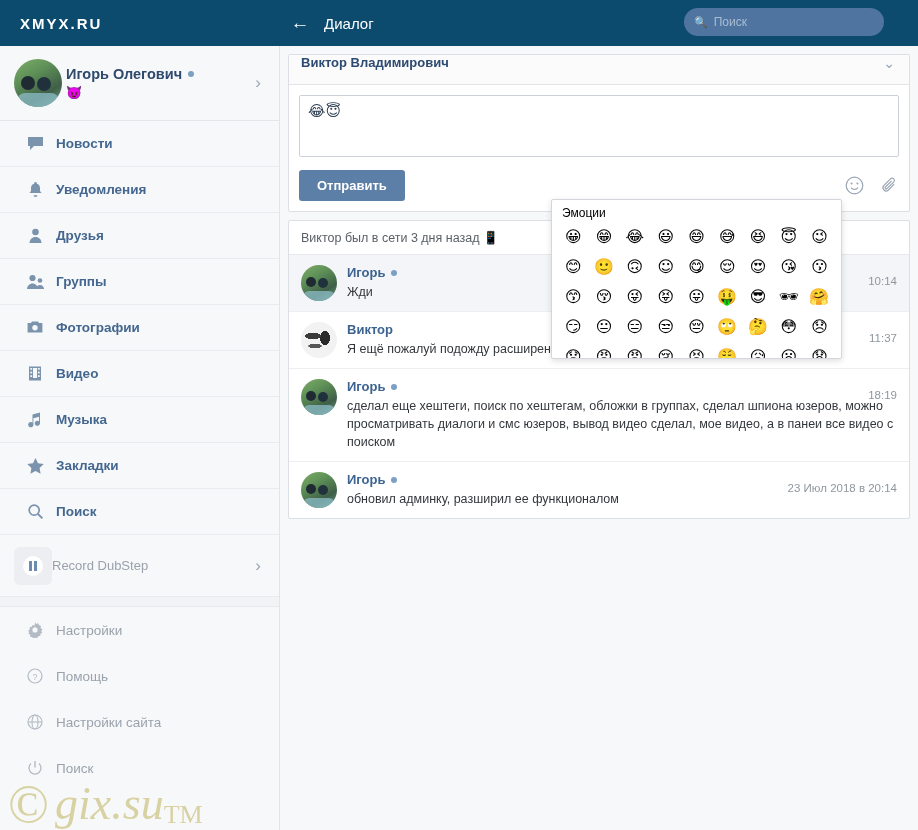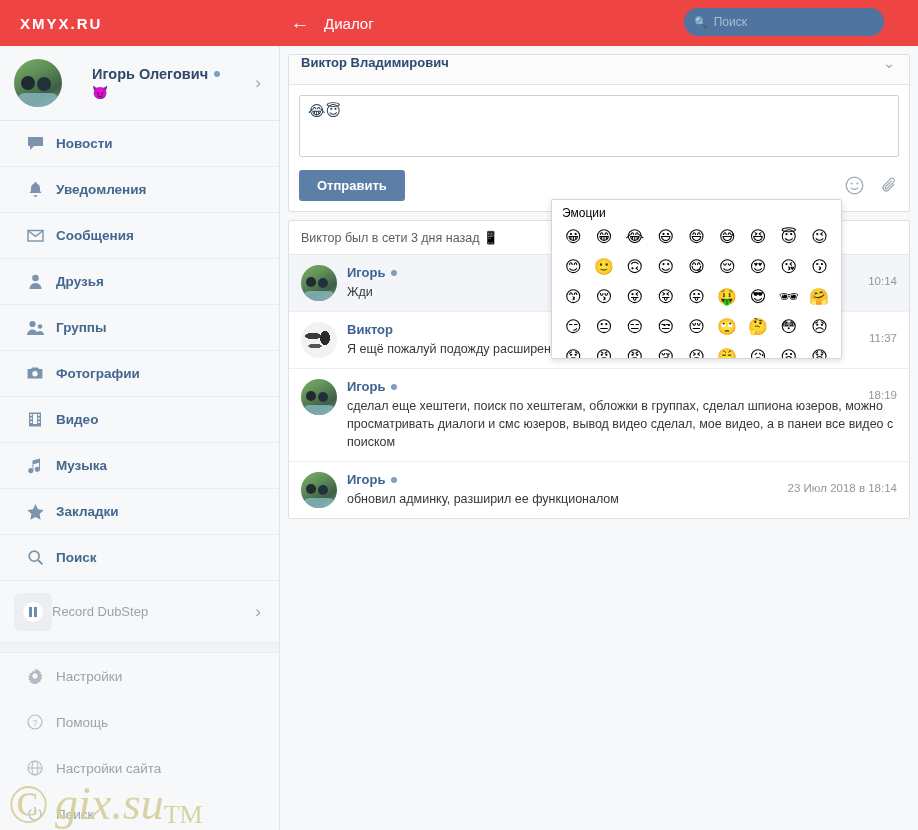--- a/index.html
+++ b/index.html
@@ -7,21 +7,21 @@
     width: 918px; height: 830px;
     font-family: "Liberation Sans", sans-serif;
     background: #edeef0;
     overflow: hidden;
   }
   #app { position: relative; width: 918px; height: 830px; background: #f7f8fa; }
 
   
   .topbar {
     position: absolute; top: 0; left: 0; width: 918px; height: 46px;
-    background: #ef4444; display: flex; align-items: center;
+    background: #0c4a6e; display: flex; align-items: center;
   }
   .brand {
     width: 280px; height: 46px; display: flex; align-items: center;
     padding-left: 20px; color: #ffffff;
     font-weight: bold; font-size: 15px; letter-spacing: 2px;
   }
   .tb-back {
     width: 40px; display: flex; align-items: center; justify-content: center;
     color: #fff; font-size: 19px; cursor: pointer;
   }
@@ -49,21 +49,21 @@
     position: relative; overflow: hidden;
   }
   .avatar::before {
     content:""; position:absolute; left:7px; top:17px; width:14px; height:14px;
     border-radius:50%; background:#1f2a33; box-shadow: 16px 1px 0 0 #20313c;
   }
   .avatar::after {
     content:""; position:absolute; left:3px; bottom:0; width:42px; height:14px;
     background: rgba(140,190,200,.75); border-radius: 8px 8px 0 0;
   }
-  .profile-txt { margin-left: 30px; }
+  .profile-txt { margin-left: 4px; }
   .profile-name {
     color: #2f4a6d; font-weight: bold; font-size: 14.5px;
     display: flex; align-items: center;
   }
   .online-dot {
     width: 6px; height: 6px; border-radius: 50%; background: #7c9fc4;
     margin-left: 6px; display: inline-block;
   }
   .profile-status { font-size: 13px; margin-top: 3px; }
   .chev {
@@ -246,29 +246,20 @@
 
     <div class="nav-item">
       <span class="nav-icon">
         <svg width="17" height="17" viewBox="0 0 17 17">
             <path fill="currentColor" d="M8.5 1a1.3 1.3 0 011.3 1.3v.4c2 .5 3.2 2.2 3.2 4.3v3l1.5 2H2.5l1.5-2v-3c0-2.1 1.2-3.8 3.2-4.3v-.4A1.3 1.3 0 018.5 1zm0 15a2 2 0 002-1.8h-4A2 2 0 008.5 16z"></path>
           </svg>
       </span>
       <span class="nav-label">Уведомления</span>
     </div>
 
-    <div class="nav-item">
-      <span class="nav-icon">
-        <svg width="17" height="17" viewBox="0 0 17 17">
-            <rect x="1" y="3.5" width="15" height="10.5" fill="none" stroke="currentColor" stroke-width="1.4"></rect>
-            <path d="M1.4 4l7.1 5.4L15.6 4" fill="none" stroke="currentColor" stroke-width="1.4"></path>
-          </svg>
-      </span>
-      <span class="nav-label">Сообщения</span>
-    </div>
 
     <div class="nav-item">
       <span class="nav-icon">
         <svg width="17" height="17" viewBox="0 0 17 17">
             <circle cx="8.5" cy="5" r="3.3" fill="currentColor"></circle>
             <path fill="currentColor" d="M2.5 16c0-3.4 2.7-6 6-6s6 2.6 6 6z"></path>
           </svg>
       </span>
       <span class="nav-label">Друзья</span>
     </div>
@@ -463,21 +454,21 @@
 
       <div class="msg" style="border-bottom:none">
         <div class="msg-av"></div>
         <div class="msg-body">
           <div class="msg-author">
             <span>Игорь</span>
             <span class="online-dot"></span>
           </div>
           <div class="msg-text">обновил админку, разширил ее функционалом</div>
         </div>
-        <div class="msg-time">23 Июл 2018 в 18:14</div>
+        <div class="msg-time">23 Июл 2018 в 20:14</div>
       </div>
     </div>
 
     <div class="emoji-arrow"></div>
     <div class="emoji-panel">
       <div class="emoji-title">Эмоции</div>
       <div class="emoji-grid" id="emoji-grid">
           <div class="emoji-cell">😀</div>
           <div class="emoji-cell">😁</div>
           <div class="emoji-cell">😂</div>

